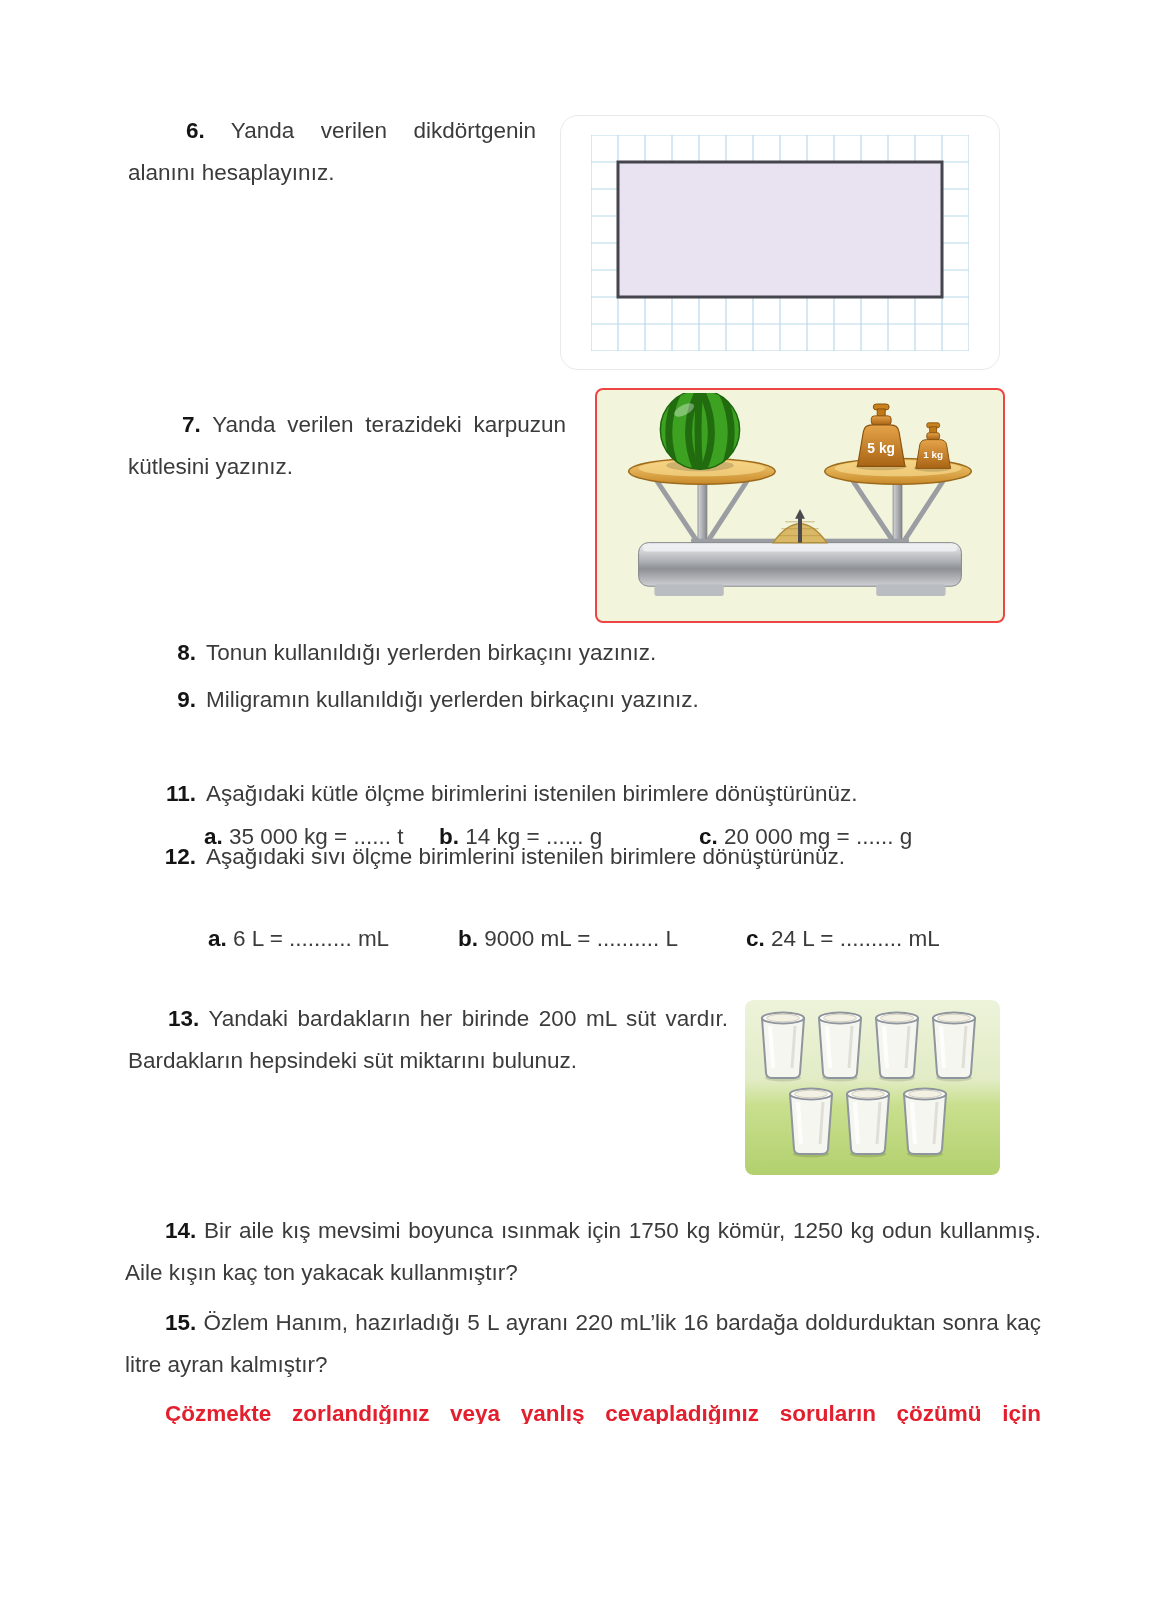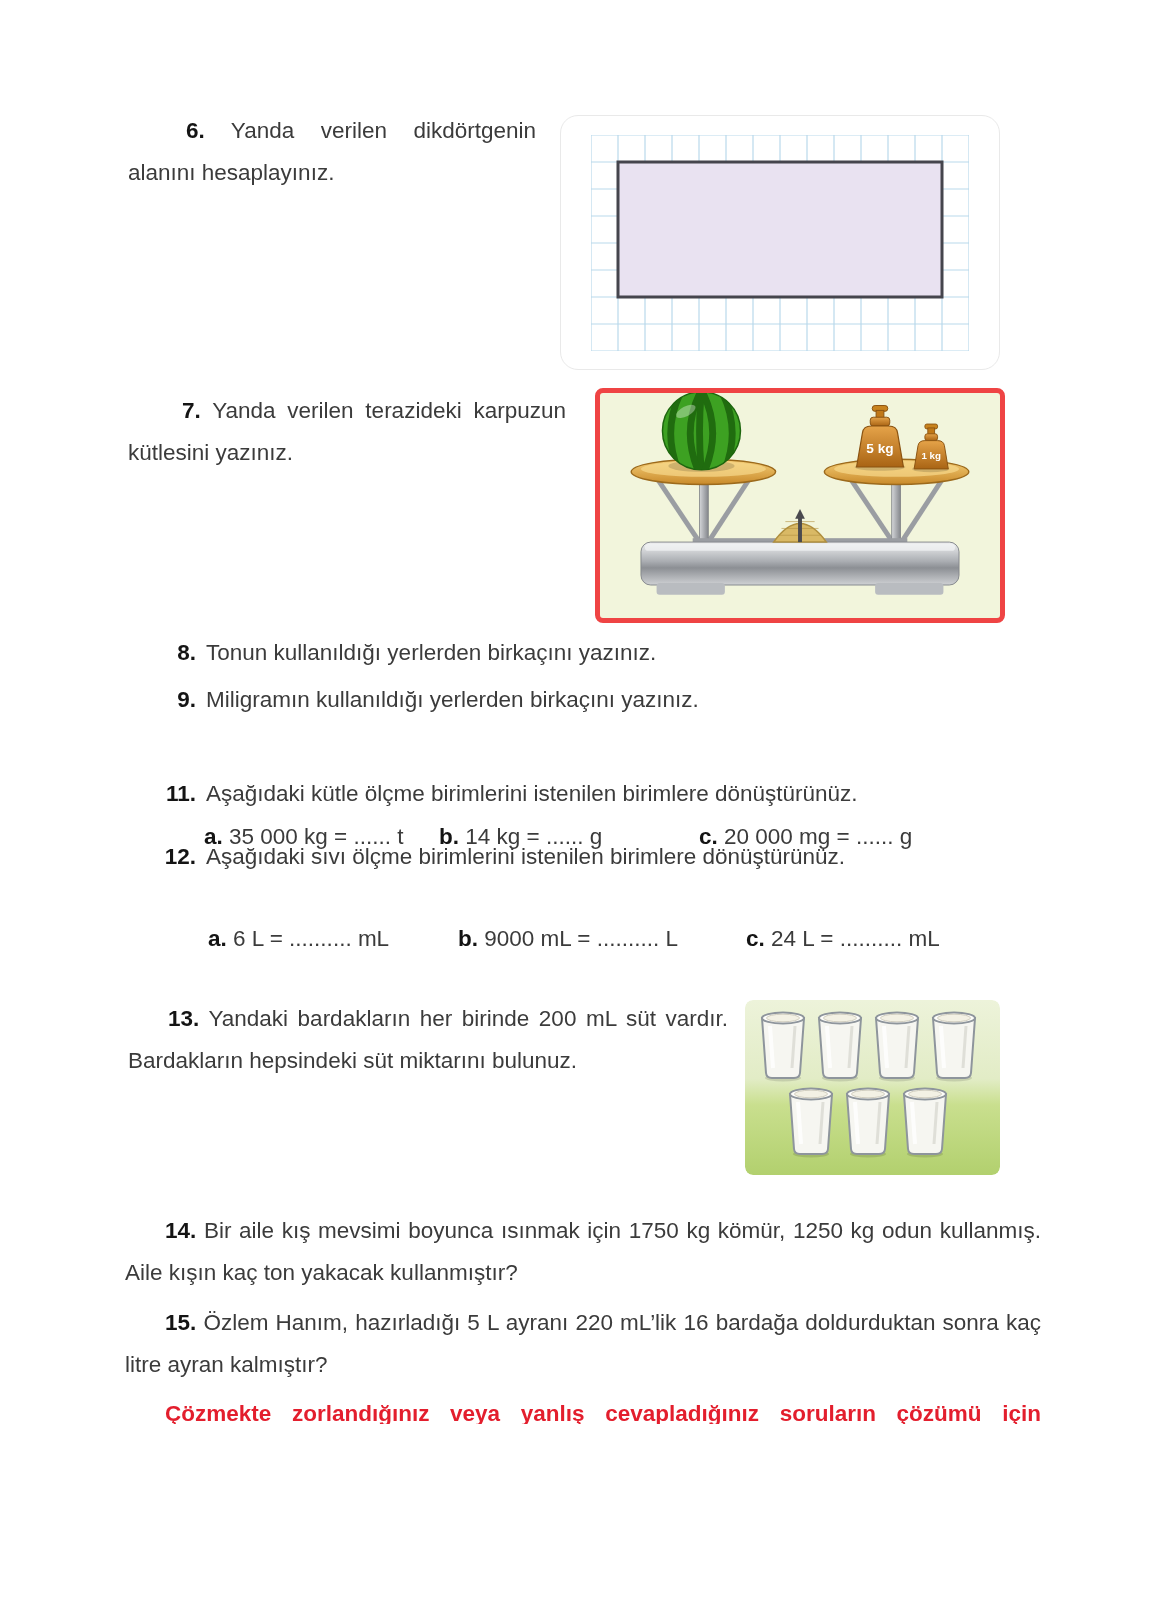--- a/index.html
+++ b/index.html
@@ -53,21 +53,21 @@
   }
   .grid-card {
     left: 560px; top: 115px; width: 440px; height: 255px;
     background: #ffffff;
     border: 1px solid #e9e9e9;
     border-radius: 18px;
   }
   .scale-card {
     left: 595px; top: 388px; width: 410px; height: 235px;
     background: #f2f5dc;
-    border: 5px solid #ef4444;
+    border: 2px solid #ef4444;
     border-radius: 8px;
   }
   .glasses-card {
     left: 745px; top: 1000px; width: 255px; height: 175px;
     border-radius: 8px;
     overflow: hidden;
   }
   .note {
     position: absolute;
     left: 125px; top: 1393px; width: 916px;
@@ -111,21 +111,21 @@
 
   <p class="qpara" style="left:128px; top:110px; width:408px; text-indent:58px;"><b>6.</b> <span>Yanda verilen dikdörtgenin alanını hesaplayınız.</span></p>
 
   <div class="card grid-card">
     <svg width="378" height="216" viewBox="0 0 378 216">
       <path d="M0 0V216M27 0V216M54 0V216M81 0V216M108 0V216M135 0V216M162 0V216M189 0V216M216 0V216M243 0V216M270 0V216M297 0V216M324 0V216M351 0V216M378 0V216M0 0H378M0 27H378M0 54H378M0 81H378M0 108H378M0 135H378M0 162H378M0 189H378M0 216H378" stroke="#b9d9ec" stroke-width="1.2" fill="none"></path>
       <rect x="27" y="27" width="324" height="135" fill="#e9e2f1" stroke="#45454d" stroke-width="3"></rect>
     </svg>
   </div>
 
-  <p class="qpara" style="left:128px; top:390px; width:438px; text-indent:54px;"><b>7.</b> <span>Yanda verilen terazideki karpuzun kütlesini yazınız.</span></p>
+  <p class="qpara" style="left:128px; top:404px; width:438px; text-indent:54px;"><b>7.</b> <span>Yanda verilen terazideki karpuzun kütlesini yazınız.</span></p>
 
   <div class="card scale-card">
     <svg width="410" height="225" viewBox="0 0 410 225">
       <defs>
         <linearGradient id="metal" x1="0" y1="0" x2="0" y2="1">
           <stop offset="0" stop-color="#f0f1f2"></stop>
           <stop offset="0.45" stop-color="#aaadb2"></stop>
           <stop offset="0.6" stop-color="#8c8f94"></stop>
           <stop offset="1" stop-color="#cfd1d4"></stop>
         </linearGradient>

